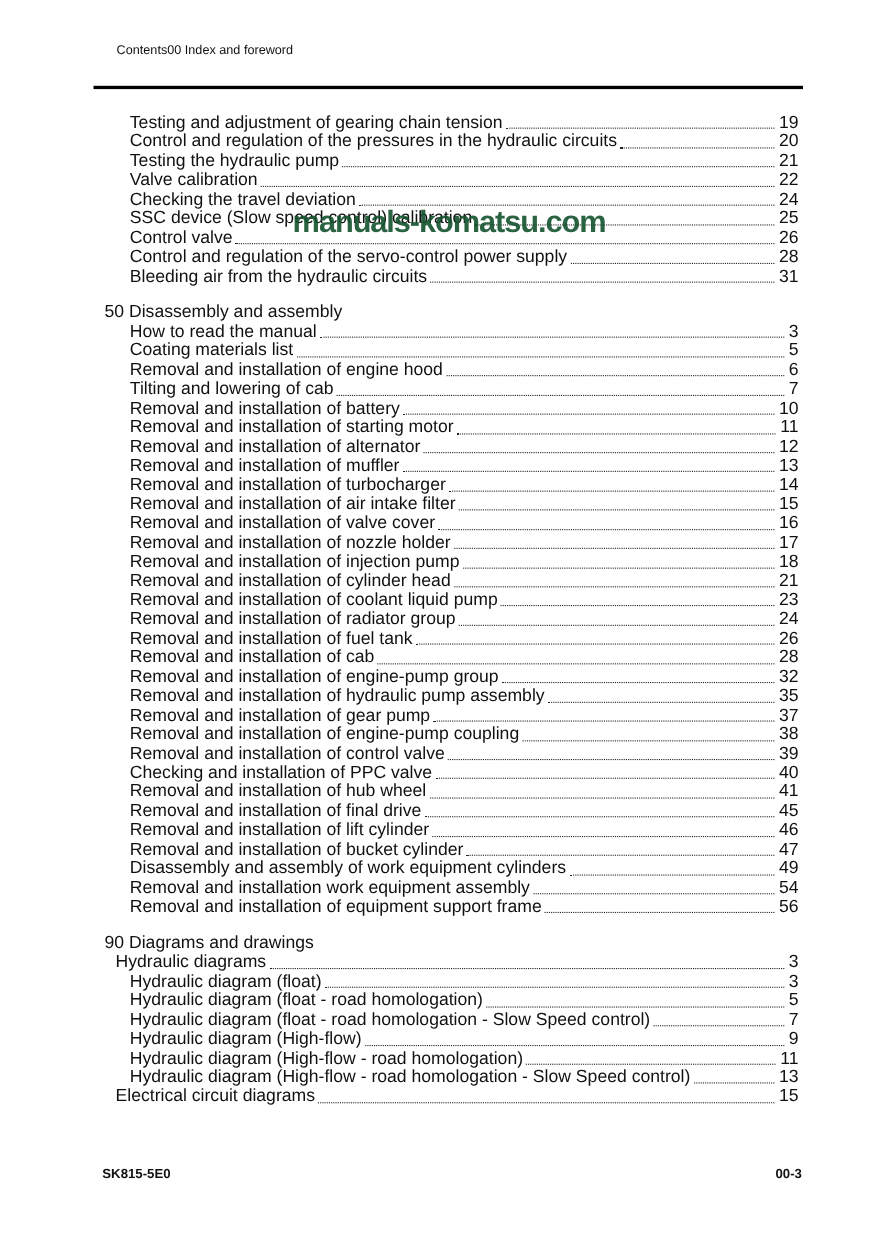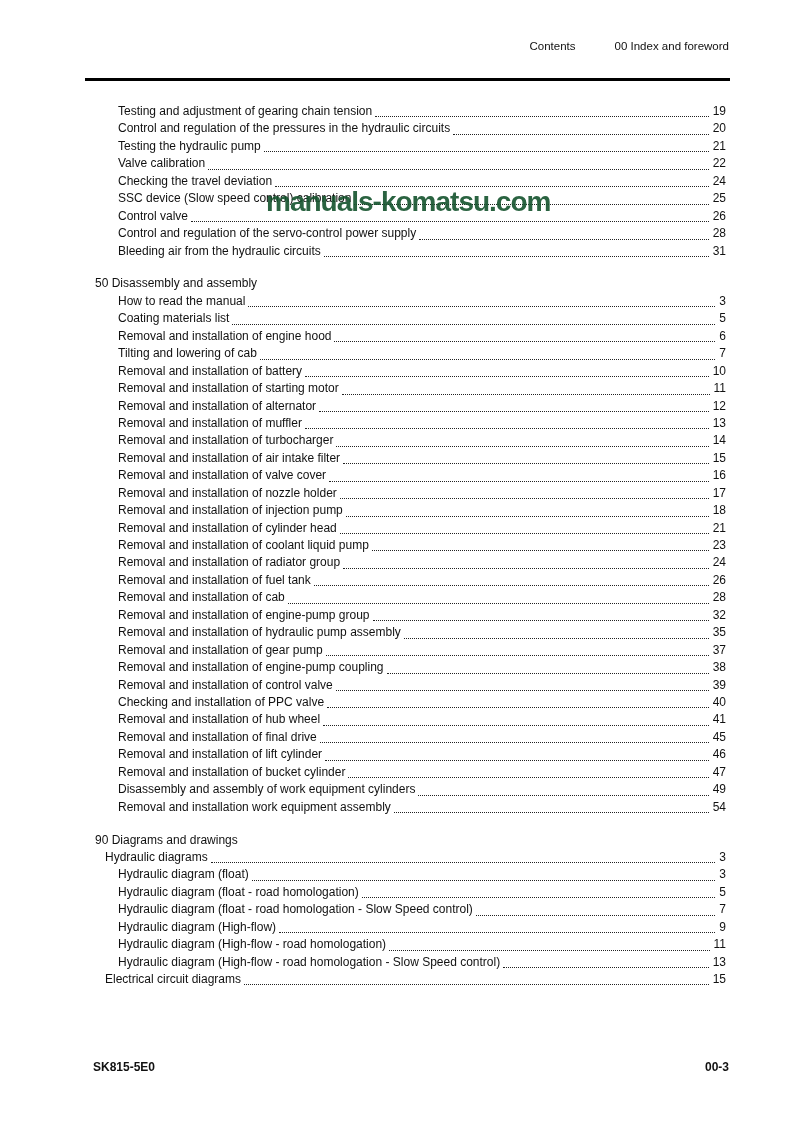--- a/index.html
+++ b/index.html
@@ -5,31 +5,31 @@
   html,body { margin:0; padding:0; background:#ffffff; }
   .page {
     position:relative;
     width:793px; height:1123px;
     background:#ffffff;
     font-family:"Liberation Sans", sans-serif;
     color:#111111;
     overflow:hidden;
   }
   .header {
-    position:absolute; top:40px; left:83px; right:64px;
-    display:flex; justify-content:flex-end;
-    font-size:11.5px; line-height:13px;gap:39px;
+    position:absolute; top:40px; left:106px; right:64px;
+    display:flex; justify-content:flex-start;
+    font-size:11.5px; line-height:13px;
   }
   .rule {
     position:absolute; top:78px; left:85px; width:645px; height:3px;
     background:#000000;
   }
   .toc {
     position:absolute; top:103px; left:95px; width:631px;
-    font-size:12px;
+    font-size:16px;
   }
   .row {
     display:flex; align-items:baseline;
     height:17.45px; line-height:17.45px;
     white-space:nowrap; overflow:hidden;
   }
   .row.lvl1 { padding-left:10px; }
   .row.lvl2 { padding-left:23px; }
   .row.heading { margin-top:15.5px; }
   .title { flex:0 0 auto; }
@@ -258,20 +258,25 @@
       <div class="row lvl2">
         <span class="title">Disassembly and assembly of work equipment cylinders</span>
         <span class="leader"></span>
         <span class="pagenum">49</span>
       </div>
       <div class="row lvl2">
         <span class="title">Removal and installation work equipment assembly</span>
         <span class="leader"></span>
         <span class="pagenum">54</span>
       </div>
+      <div class="row lvl2">
+        <span class="title">Removal and installation of equipment support frame</span>
+        <span class="leader"></span>
+        <span class="pagenum">56</span>
+      </div>
       <div class="row lvl0 heading">
         <span class="title">90 Diagrams and drawings</span>
       </div>
       <div class="row lvl1">
         <span class="title">Hydraulic diagrams</span>
         <span class="leader"></span>
         <span class="pagenum">3</span>
       </div>
       <div class="row lvl2">
         <span class="title">Hydraulic diagram (float)</span>

